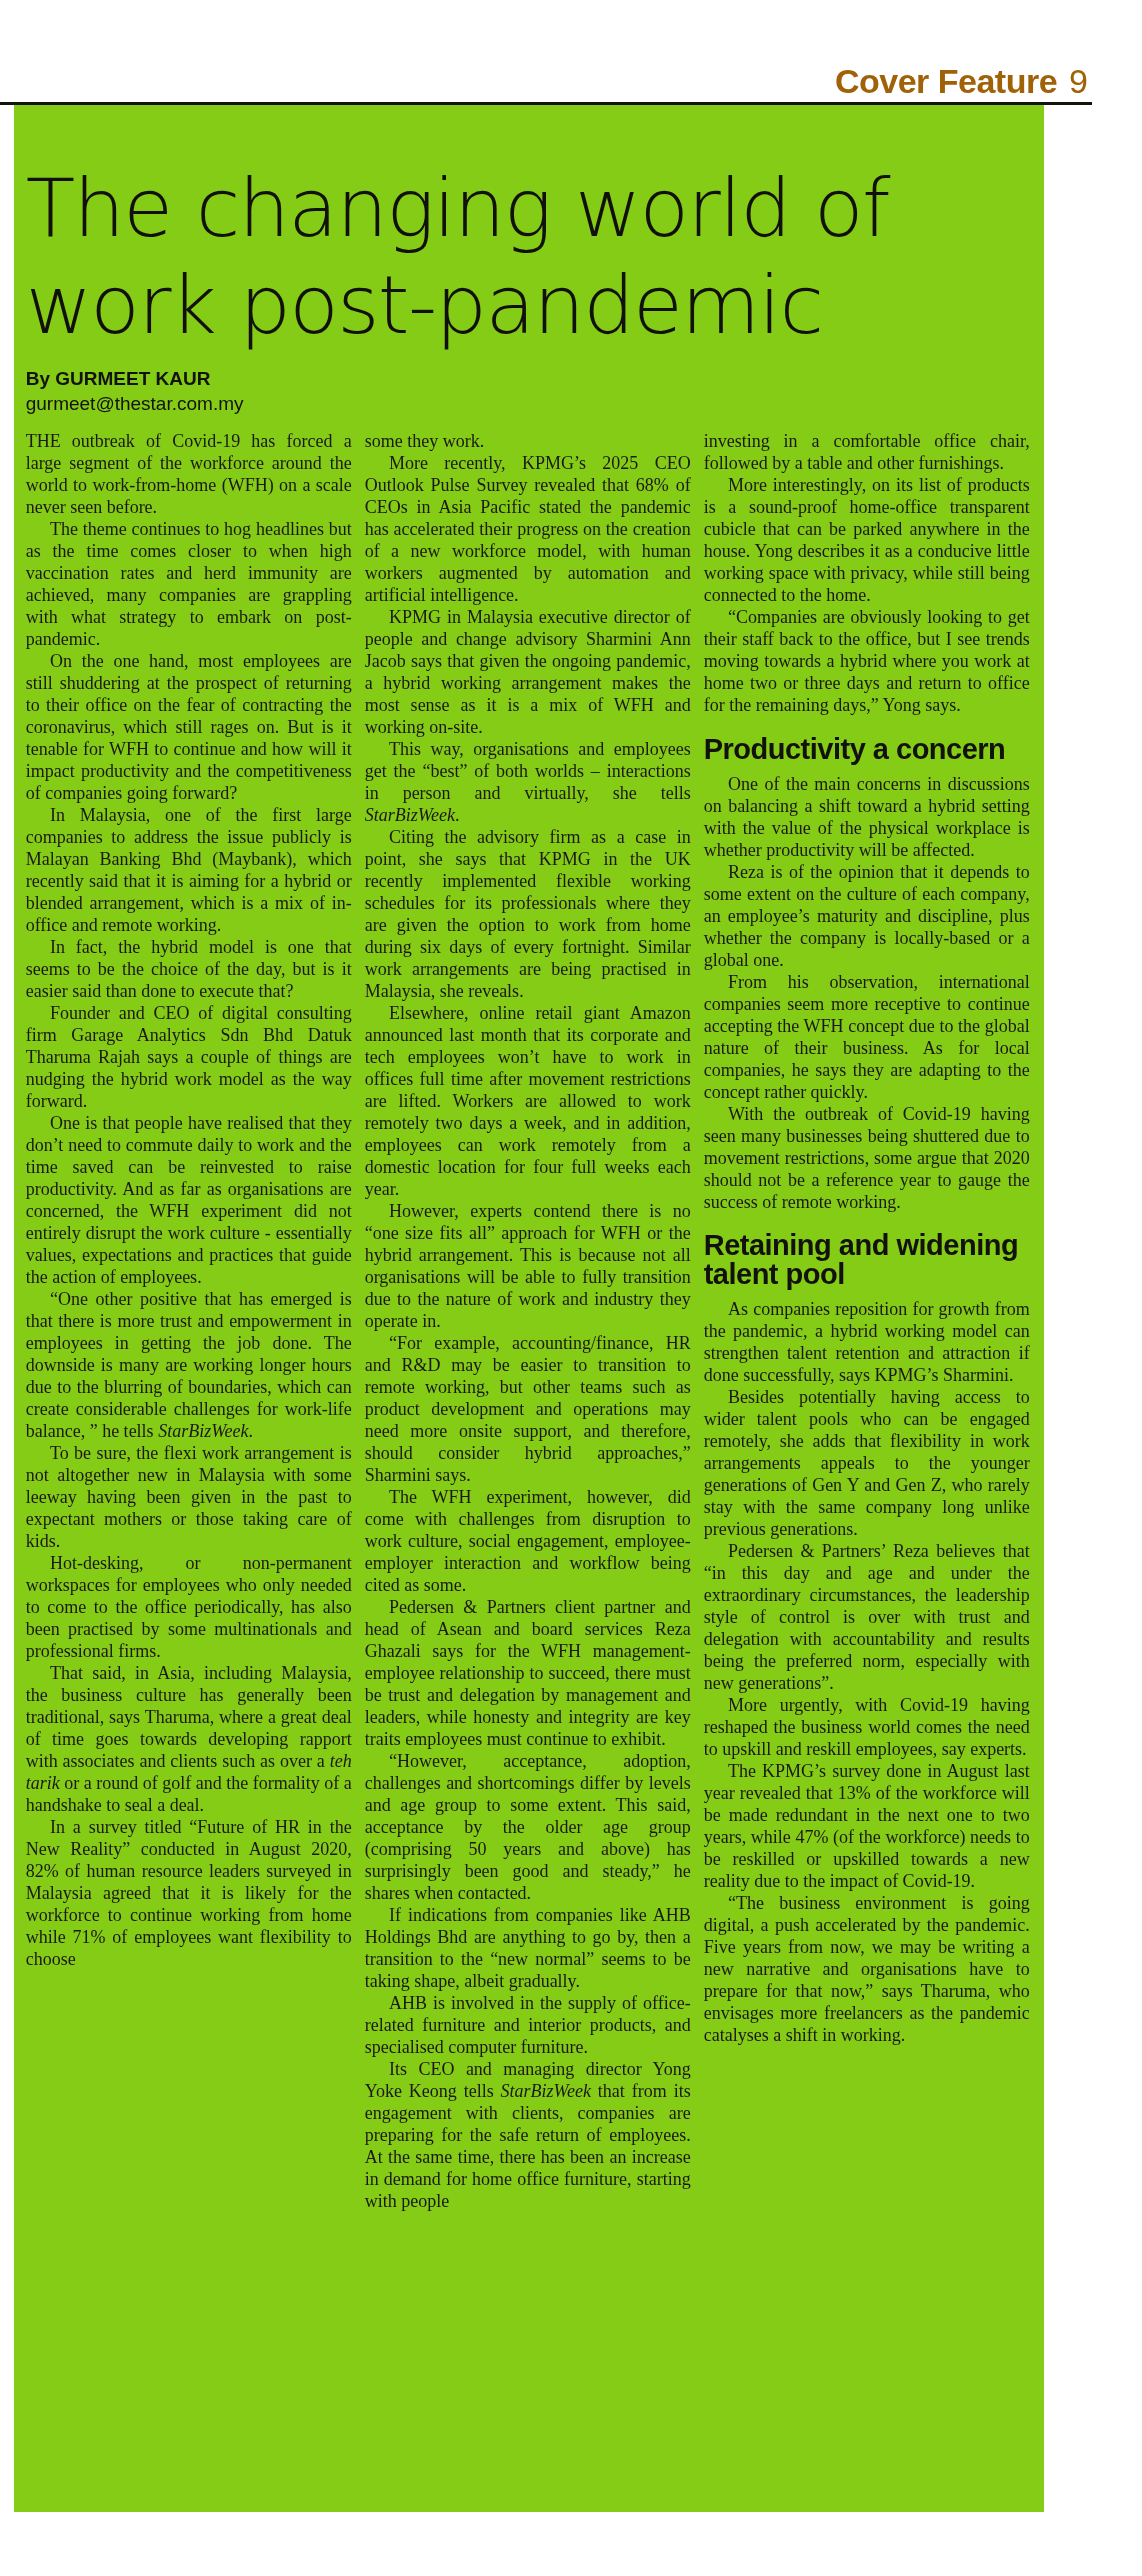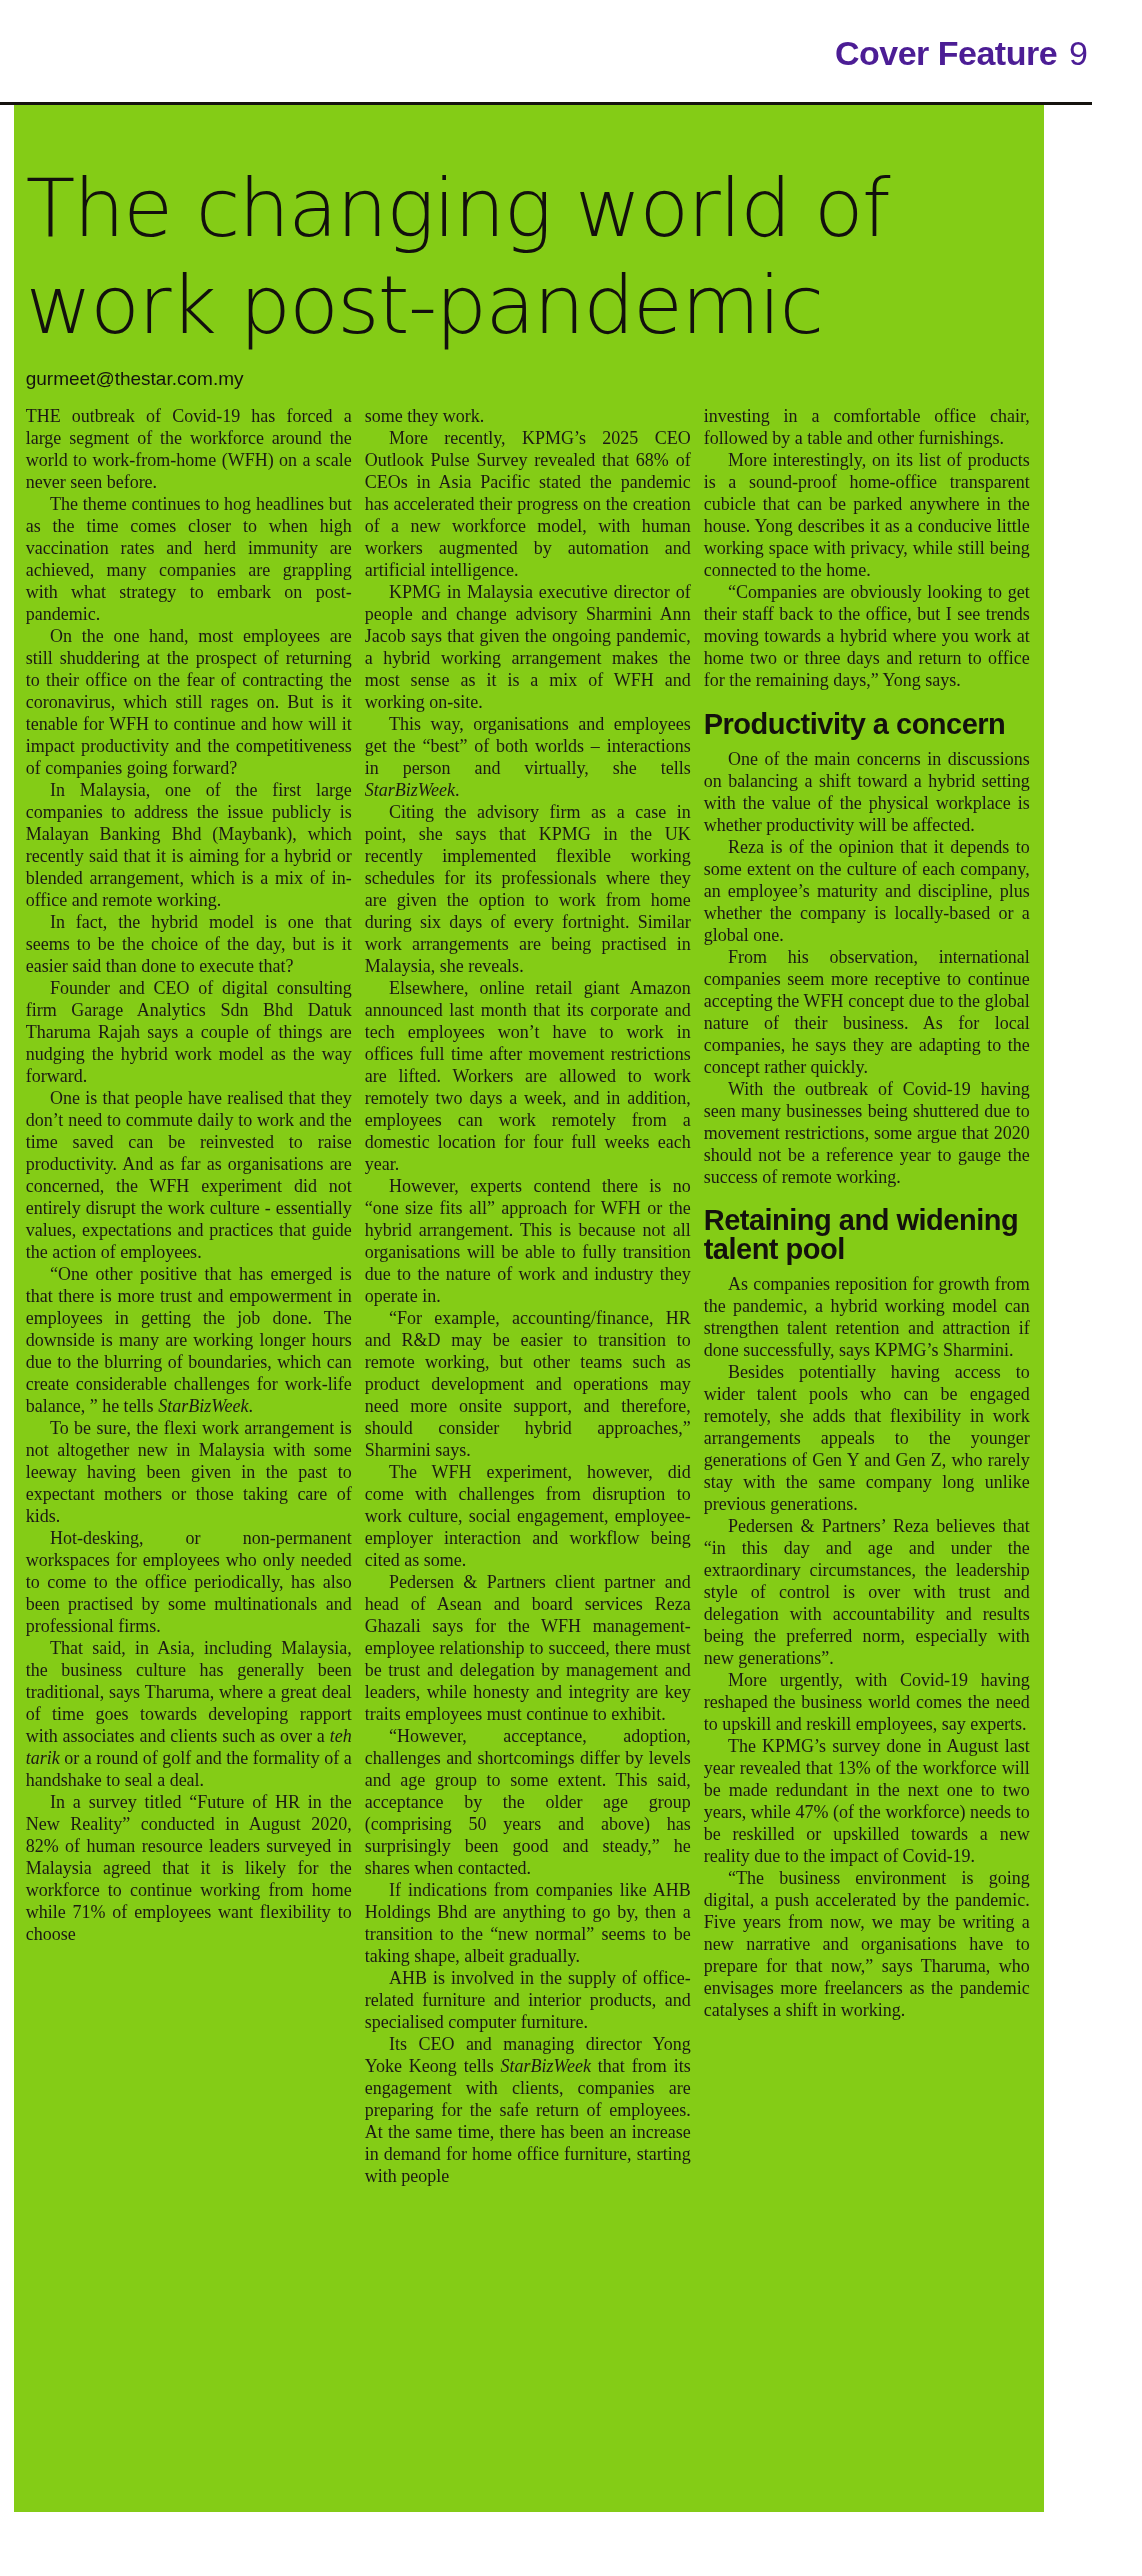--- a/index.html
+++ b/index.html
@@ -6,23 +6,23 @@
   body{
     width:1142px;height:2576px;position:relative;
     background:#ffffff;
     font-family:"Liberation Serif", serif;
     -webkit-font-smoothing:antialiased;
   }
   .page{position:absolute;inset:0;overflow:hidden;}
 
   
   .masthead{
-    position:absolute;top:36px;right:54px;
+    position:absolute;top:64px;right:54px;
     font-family:"Liberation Sans", sans-serif;
-    font-size:34px;line-height:1;color:#4c1d95;
+    font-size:34px;line-height:1;color:#a16207;
     white-space:nowrap;
   }
   .masthead .section{font-weight:bold;letter-spacing:-0.5px;}
   .masthead .pageno{font-weight:normal;margin-left:12px;}
   .header-rule{
     position:absolute;left:0;top:102px;width:1092px;height:3.3px;
     background:#15130e;
   }
 
   
@@ -78,20 +78,21 @@
   <div class="header-rule"></div>
 
   <div class="sheet">
 
     <h1 class="headline">
       <div>The changing world of</div>
       <div>work post-pandemic</div>
     </h1>
 
     <div class="byline-block">
+      <div class="byline">By GURMEET KAUR</div>
       <div class="byline-email">gurmeet@thestar.com.my</div>
     </div>
 
     <div class="columns">
       <div class="col">
           <p class="noindent">THE outbreak of Covid-19 has forced a large segment of the workforce around the world to work-from-home (WFH) on a scale never seen before.</p>
           <p>The theme continues to hog headlines but as the time comes closer to when high vaccination rates and herd immunity are achieved, many companies are grappling with what strategy to embark on post-pandemic.</p>
           <p>On the one hand, most employees are still shuddering at the prospect of returning to their office on the fear of contracting the coronavirus, which still rages on. But is it tenable for WFH to continue and how will it impact productivity and the competitiveness of companies going forward?</p>
           <p>In Malaysia, one of the first large companies to address the issue publicly is Malayan Banking Bhd (Maybank), which recently said that it is aiming for a hybrid or blended arrangement, which is a mix of in-office and remote working.</p>
           <p>In fact, the hybrid model is one that seems to be the choice of the day, but is it easier said than done to execute that?</p>

